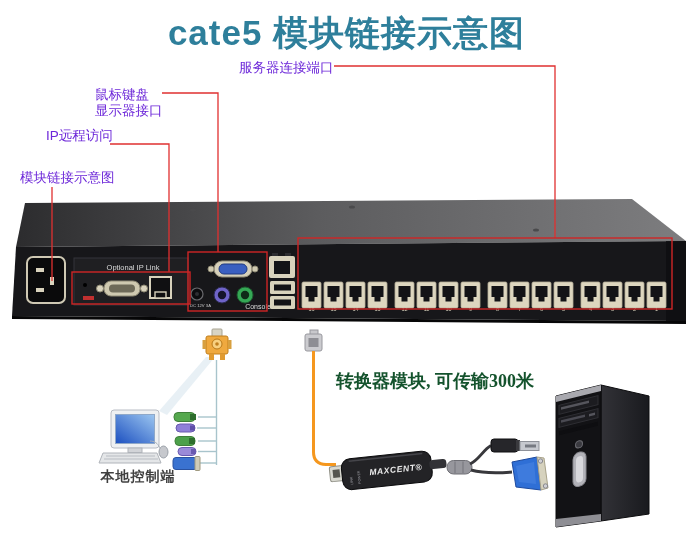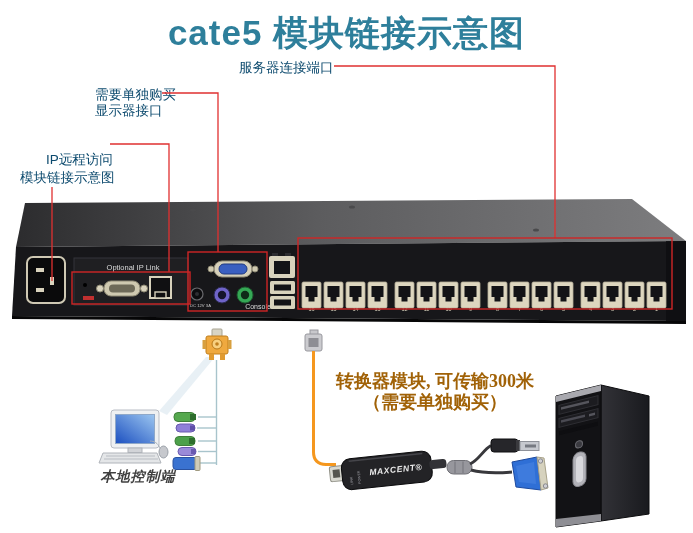--- a/index.html
+++ b/index.html
@@ -1,42 +1,42 @@
 <!DOCTYPE html>
 <html><head>
 <meta charset="utf-8">
 <style>
   html,body{margin:0;padding:0;background:#fff;}
   .stage{position:relative;width:693px;height:533px;background:#ffffff;overflow:hidden;
          font-family:"Liberation Sans","DejaVu Sans",sans-serif;padding-left:26px;}
   .title{position:absolute;left:0;top:10px;width:693px;text-align:center;
          font-size:35px;font-weight:bold;letter-spacing:1px;color:#2e7f9b;}
-  .ann{position:absolute;color:#0c4a6e;font-size:13.5px;line-height:16px;white-space:nowrap;}
+  .ann{position:absolute;color:#6d28d9;font-size:13.5px;line-height:16px;white-space:nowrap;}
   .ann-server{left:239px;top:60px;}
   .ann-monitor{left:95px;top:87px;}
-  .ann-ip{left:46px;top:152px;text-align:right;}
+  .ann-ip{left:46px;top:128px;text-align:right;}
   .ann-power{left:20px;top:170px;}
   .local-label{position:absolute;left:100px;top:468px;width:76px;text-align:center;
-         font-size:14px;font-weight:bold;color:#3f3f3f;letter-spacing:1px;font-style:italic;}
+         font-size:14px;font-weight:bold;color:#3f3f3f;letter-spacing:1px;}
   .note{position:absolute;left:310px;top:371px;width:250px;text-align:center;
-        color:#a16207;font-size:18px;font-weight:bold;line-height:21px;
+        color:#14532d;font-size:18px;font-weight:bold;line-height:21px;
         font-family:"Liberation Serif","DejaVu Serif",serif;}
   svg{position:absolute;left:0;top:0;}
   svg text{font-family:"Liberation Sans","DejaVu Sans",sans-serif;}
 </style>
 </head>
 <body>
 
 <div class="stage">
 
   <div class="title">cate5 模块链接示意图</div>
 
   <div class="ann ann-server">服务器连接端口</div>
   <div class="ann ann-monitor">
-    <div>需要单独购买</div>
+    <div>鼠标键盘</div>
     <div>显示器接口</div>
   </div>
   <div class="ann ann-ip">IP远程访问</div>
   <div class="ann ann-power">模块链接示意图</div>
 
   <svg width="693" height="533" viewBox="0 0 693 533">
     <defs>
       <linearGradient id="topGrad" x1="0" y1="0" x2="1" y2="0">
         <stop offset="0" stop-color="#2c2c2e"></stop>
           <stop offset="0.45" stop-color="#5c5c5e"></stop>
@@ -335,16 +335,15 @@
           <rect x="20" y="66" width="7" height="26" rx="3.5" fill="#d8d8dc"></rect>
         </g>
       </g>
     </g>
   </svg>
 
   <div class="local-label">本地控制端</div>
 
   <div class="note">
     <div>转换器模块, 可传输300米</div>
-    <div>（需要单独购买）</div>
   </div>
 
 </div>
 
 </body></html>

